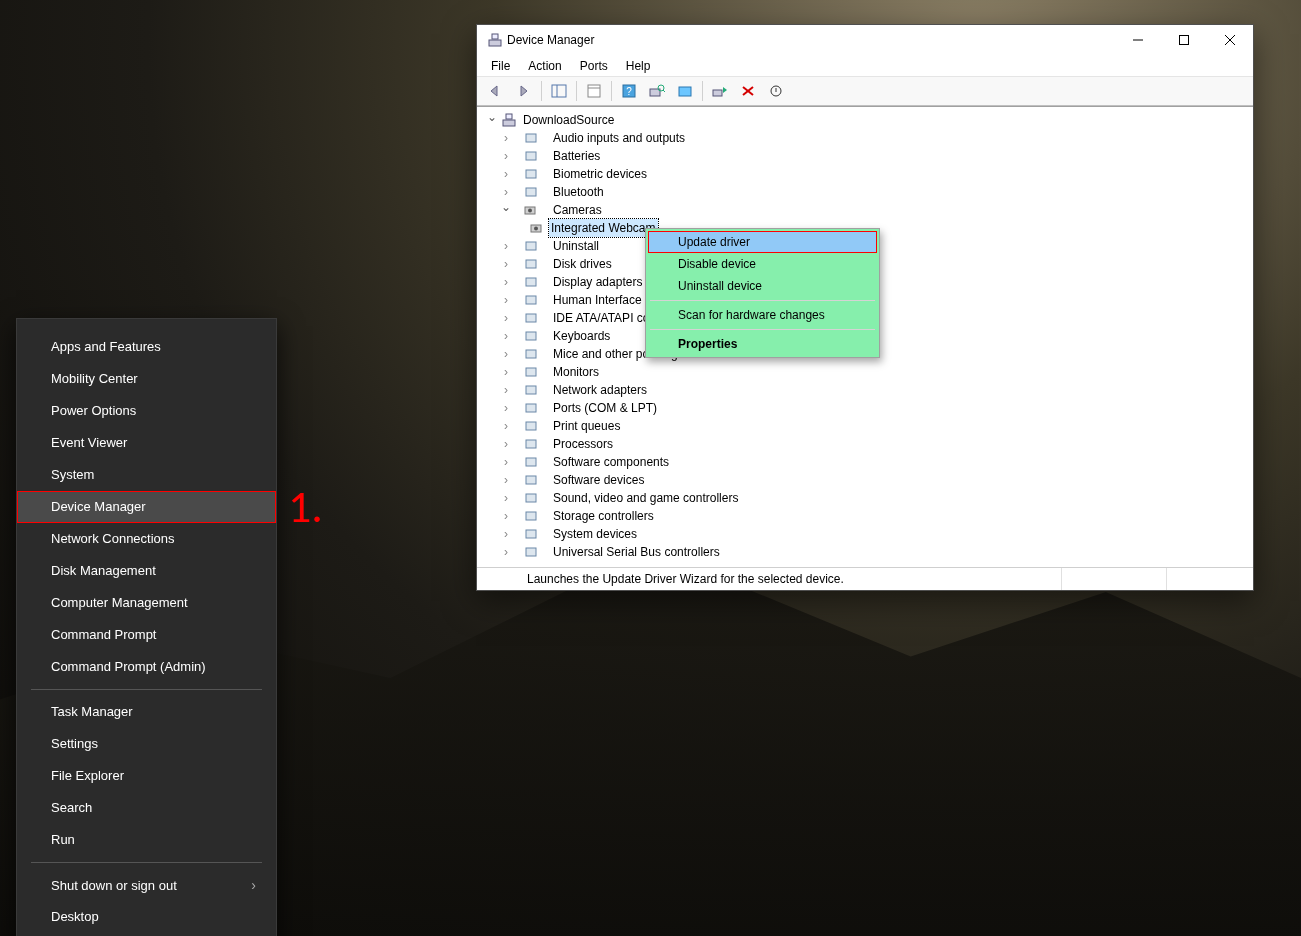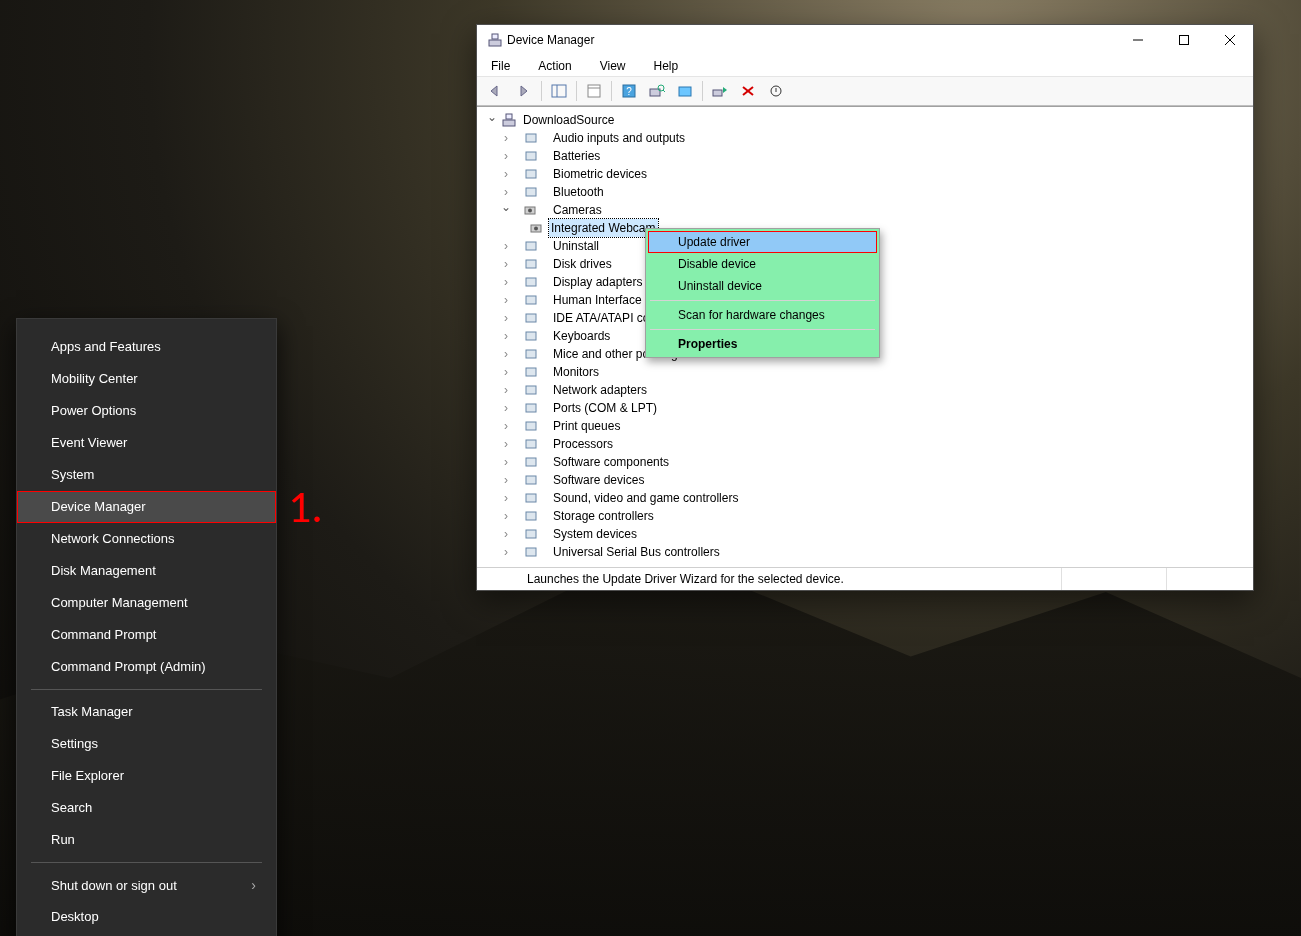--- a/index.html
+++ b/index.html
@@ -17,21 +17,21 @@
 
 
 .anno{position:absolute;color:#ff0000;font-family:"Calibri",sans-serif;font-size:46px;font-weight:400;}
 
 
 .dm{position:absolute;left:476px;top:24px;width:776px;height:565px;background:#fff;color:#000;border:1px solid #4f4f4f;display:flex;flex-direction:column;box-shadow:0 10px 30px rgba(0,0,0,.5);}
 .dm-titlebar{height:30px;display:flex;align-items:center;padding-left:8px;font-size:12px;}
 .dm-titlebar .spacer{flex:1;}
 .dm-titlebar .cap{width:46px;height:30px;display:flex;align-items:center;justify-content:center;}
 .dm-titlebar .cap svg{pointer-events:none;}
-.dm-menubar{height:21px;display:flex;align-items:center;padding-left:6px;font-size:12px;gap:12px;}
+.dm-menubar{height:21px;display:flex;align-items:center;padding-left:6px;font-size:12px;gap:2px;}
 .dm-menubar span{padding:2px 8px;}
 .dm-toolbar{height:28px;border-top:1px solid #e5e5e5;border-bottom:1px solid #bfbfbf;display:flex;align-items:center;padding-left:6px;gap:2px;background:#f8f8f8;}
 .tbtn{width:24px;height:22px;display:flex;align-items:center;justify-content:center;border:1px solid transparent;border-radius:2px;}
 .tbtn svg{display:block;}
 .tsep{width:1px;height:20px;background:#d0d0d0;margin:0 2px;}
 .dm-body{flex:1;overflow:hidden;background:#fff;border-top:1px solid #a0a0a0;position:relative;}
 .tree{font-size:12px;line-height:18px;padding:4px 0 0 8px;}
 .row{display:flex;align-items:center;height:18px;white-space:nowrap;}
 .exp{width:14px;text-align:center;color:#5a5a5a;font-size:12px;cursor:default;}
 .exp.down::before{content:"⌄";display:inline-block;transform:translateY(-3px);}
@@ -111,21 +111,21 @@
     <span class="cap">
         <svg width="10" height="10">
           <line x1="0" y1="0" x2="10" y2="10" stroke="#000"></line>
           <line x1="10" y1="0" x2="0" y2="10" stroke="#000"></line>
         </svg>
       </span>
   </div>
   <div class="dm-menubar">
     <span>File</span>
     <span>Action</span>
-    <span>View</span>
+    <span>Ports</span>
     <span>Help</span>
   </div>
   <div class="dm-toolbar">
     <span class="tbtn">
         <svg width="16" height="14">
           <path d="M9 2 L3 7 L9 12 Z" fill="#aab" stroke="#668"></path>
         </svg>
       </span>
     <span class="tbtn">
         <svg width="16" height="14">

